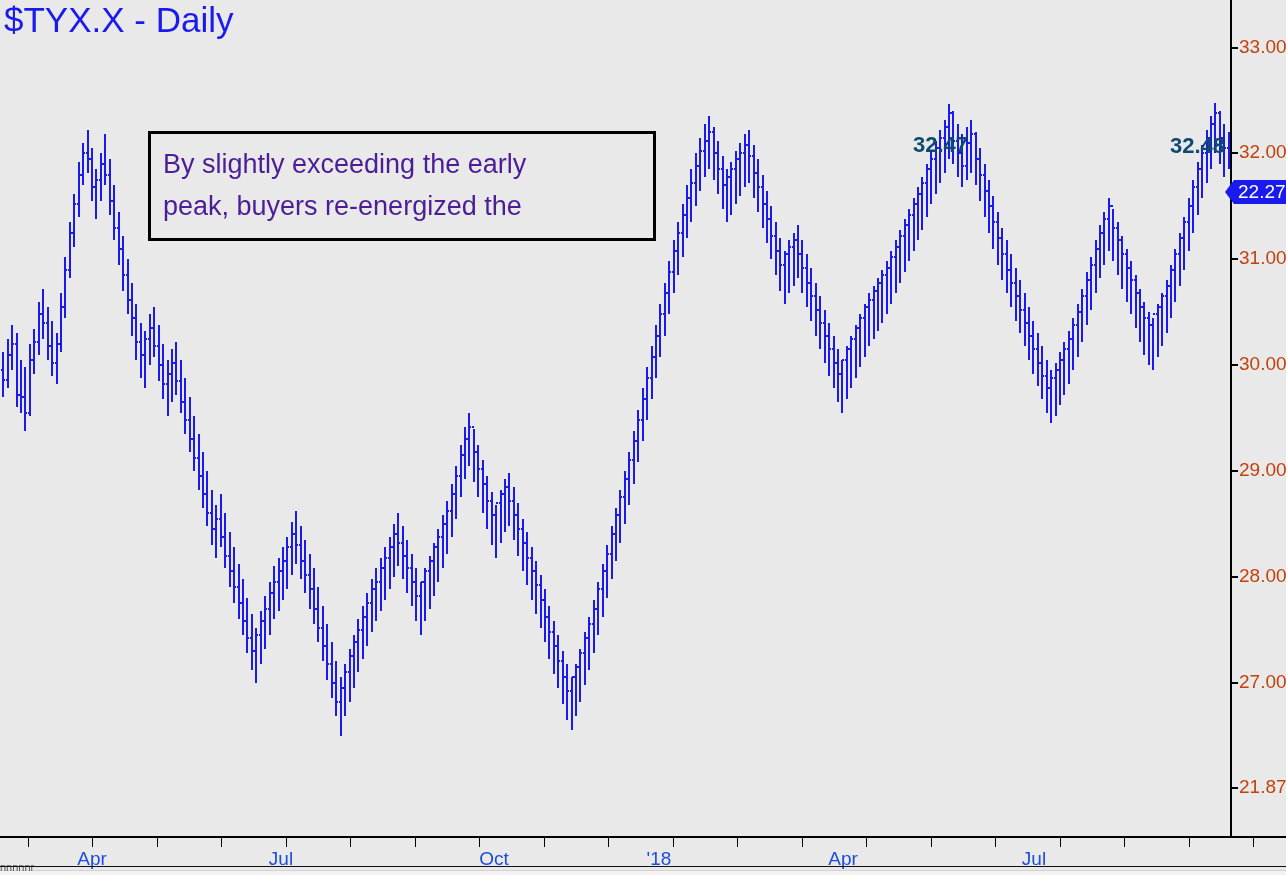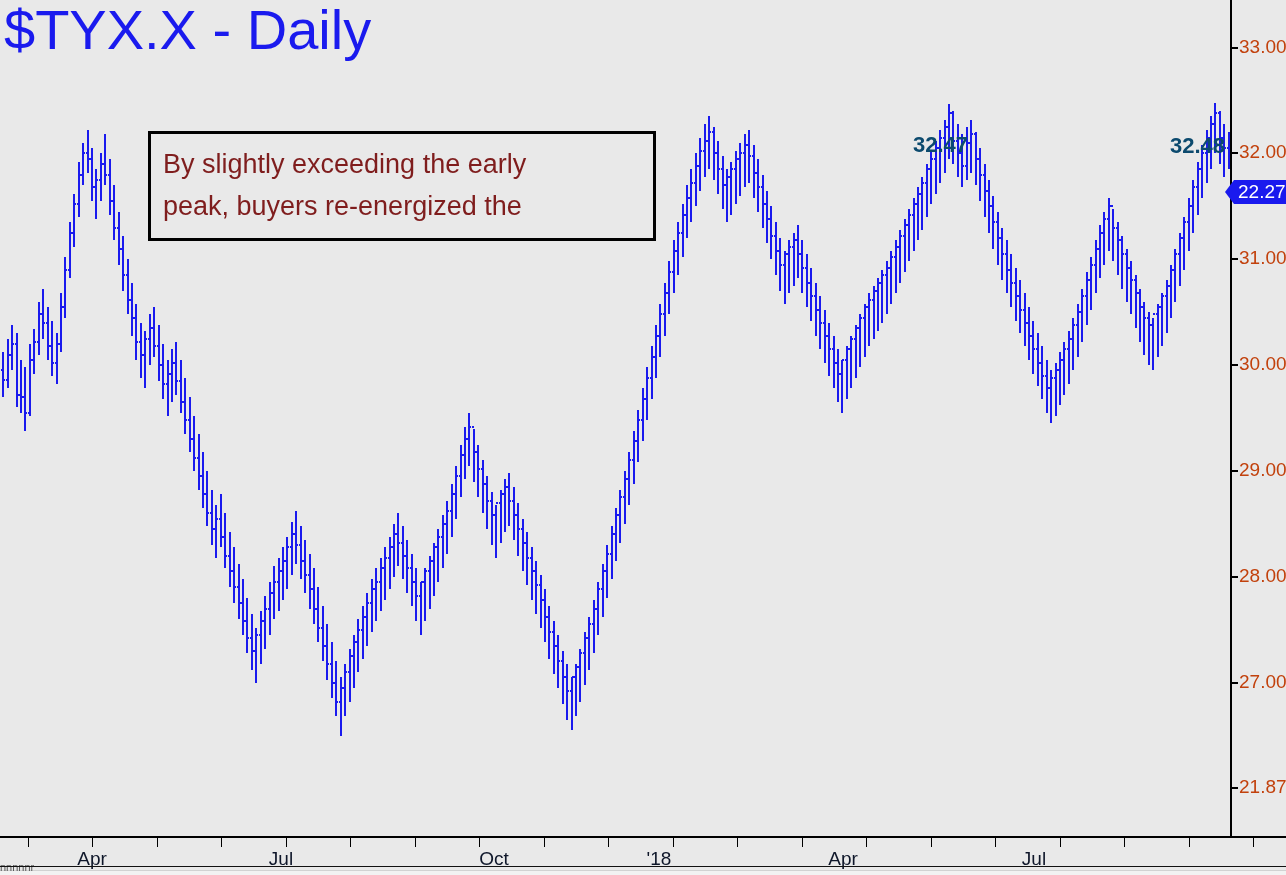--- a/index.html
+++ b/index.html
@@ -15,21 +15,21 @@
     width: 1286px;
     height: 875px;
     background: #e9e9e9;
     overflow: hidden;
   }
   
   #chart-title {
     position: absolute;
     left: 4px;
     top: 2px;
-    font-size: 56px;
+    font-size: 35px;
     line-height: 1;
     color: #1a1aee;
     font-family: "Liberation Sans", sans-serif;
     letter-spacing: 0px;
     white-space: nowrap;
   }
   
   #plot-area {
     position: absolute;
     left: 0;
@@ -50,21 +50,21 @@
     top: 131px;
     width: 508px;
     box-sizing: border-box;
     border: 3px solid #000000;
     background: #e9e9e9;
     padding: 9px 12px 11px 12px;
   }
   #annotation-box .line {
     font-size: 27px;
     line-height: 42px;
-    color: #7f1d1d;
+    color: #4c1d95;
     font-family: "Liberation Sans", sans-serif;
     white-space: nowrap;
   }
   
   .peak-label {
     position: absolute;
     font-size: 22px;
     font-weight: bold;
     color: #0c4a6e;
     font-family: "Liberation Sans", sans-serif;
@@ -147,21 +147,21 @@
     top: 0;
     width: 1px;
     height: 9px;
     background: #000000;
   }
   .date-tick-label {
     position: absolute;
     top: 9px;
     font-size: 19px;
     line-height: 23px;
-    color: #0f172a;
+    color: #1d4ed8;
     font-family: "Liberation Sans", sans-serif;
     white-space: nowrap;
     transform: translateX(-50%);
   }
   #axis-underline {
     position: absolute;
     left: 0;
     top: 32px;
     width: 1286px;
     height: 1px;

